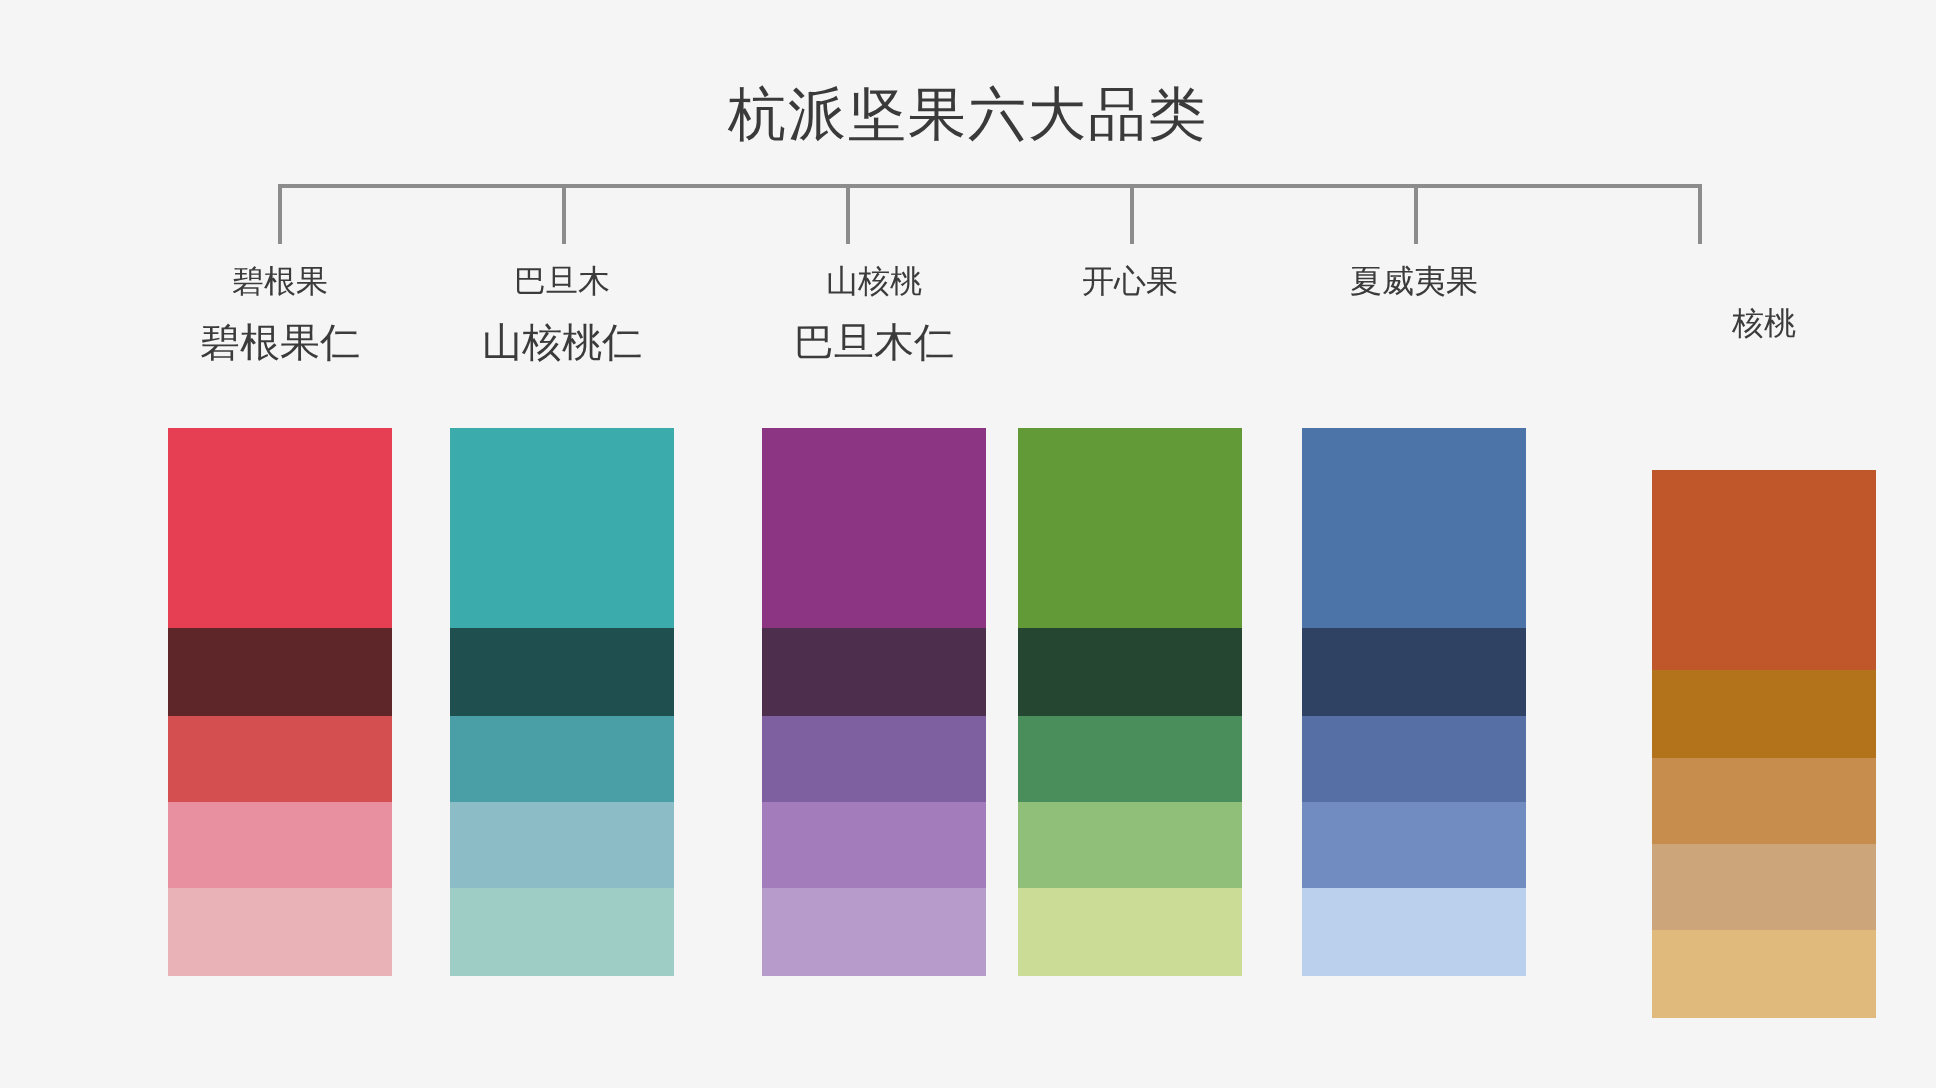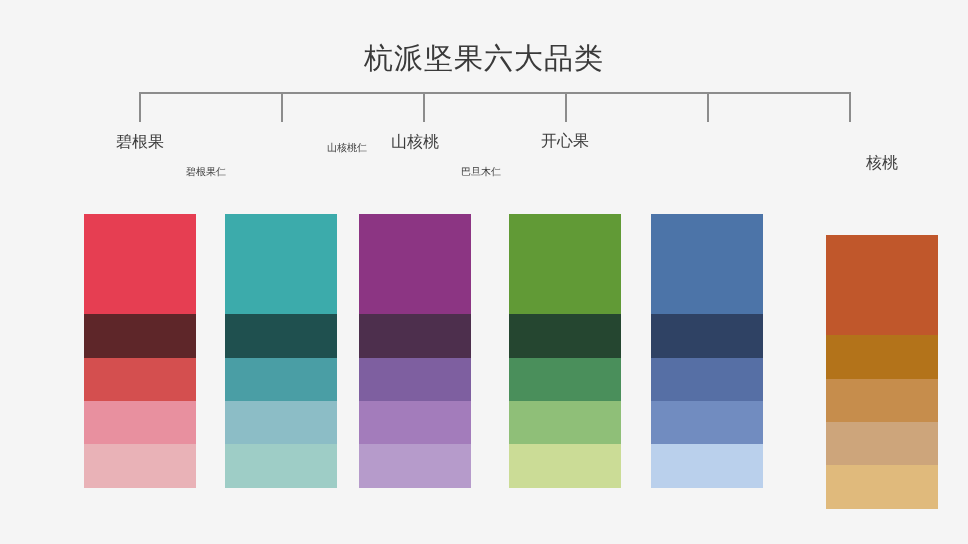--- a/index.html
+++ b/index.html
@@ -85,26 +85,25 @@
     width: 172px;
     text-align: center;
   }
   .label-primary {
     font-size: 16px;
     line-height: 24px;
     color: #3b3b3b;
     white-space: nowrap;
   }
   .label-secondary {
-    font-size: 10px;
+    font-size: 20px;
     line-height: 24px;
     color: #3b3b3b;
     white-space: nowrap;
     margin-top: 6px;
-    text-align: right;
   }
 
   .swatch-stack {
     position: absolute;
     left: 0;
     top: 214px;
     width: 112px;
     height: 274px;
   }
   .swatch {
@@ -145,31 +144,32 @@
         <div class="swatch-stack">
           <div class="swatch head" style="background: rgb(230, 62, 82);"></div>
           <div class="swatch dark" style="background: rgb(94, 38, 41);"></div>
           <div class="swatch mid" style="background: rgb(212, 79, 79);"></div>
           <div class="swatch light" style="background: rgb(232, 144, 159);"></div>
           <div class="swatch pale" style="background: rgb(233, 178, 183);"></div>
         </div>
       </div>
       <div class="column" style="left: 225px;">
         <div class="labels">
+          <div class="label-primary">巴旦木</div>
           <div class="label-secondary">山核桃仁</div>
         </div>
         <div class="swatch-stack">
           <div class="swatch head" style="background: rgb(60, 171, 171);"></div>
           <div class="swatch dark" style="background: rgb(31, 80, 79);"></div>
           <div class="swatch mid" style="background: rgb(74, 158, 165);"></div>
           <div class="swatch light" style="background: rgb(140, 189, 198);"></div>
           <div class="swatch pale" style="background: rgb(158, 205, 198);"></div>
         </div>
       </div>
-      <div class="column" style="left: 359px;">
+      <div class="column" style="left: 381px;">
         <div class="labels">
           <div class="label-primary">山核桃</div>
           <div class="label-secondary">巴旦木仁</div>
         </div>
         <div class="swatch-stack">
           <div class="swatch head" style="background: rgb(140, 53, 131);"></div>
           <div class="swatch dark" style="background: rgb(77, 47, 77);"></div>
           <div class="swatch mid" style="background: rgb(126, 95, 160);"></div>
           <div class="swatch light" style="background: rgb(163, 124, 187);"></div>
           <div class="swatch pale" style="background: rgb(182, 155, 203);"></div>
@@ -181,20 +181,23 @@
         </div>
         <div class="swatch-stack">
           <div class="swatch head" style="background: rgb(97, 154, 54);"></div>
           <div class="swatch dark" style="background: rgb(37, 70, 48);"></div>
           <div class="swatch mid" style="background: rgb(74, 143, 91);"></div>
           <div class="swatch light" style="background: rgb(143, 191, 120);"></div>
           <div class="swatch pale" style="background: rgb(203, 220, 150);"></div>
         </div>
       </div>
       <div class="column" style="left: 651px;">
+        <div class="labels">
+          <div class="label-primary">夏威夷果</div>
+        </div>
         <div class="swatch-stack">
           <div class="swatch head" style="background: rgb(76, 116, 168);"></div>
           <div class="swatch dark" style="background: rgb(47, 66, 100);"></div>
           <div class="swatch mid" style="background: rgb(86, 111, 165);"></div>
           <div class="swatch light" style="background: rgb(113, 140, 192);"></div>
           <div class="swatch pale" style="background: rgb(186, 208, 236);"></div>
         </div>
       </div>
       <div class="column" style="left: 826px; margin-top: 21px;">
         <div class="labels">

